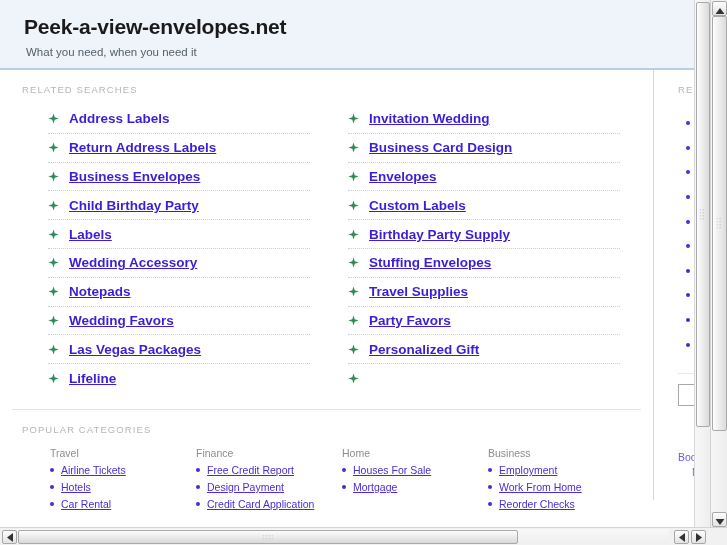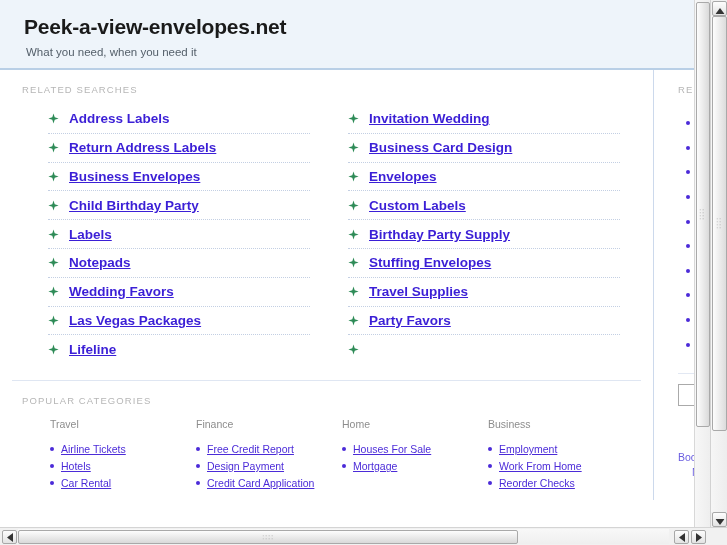--- a/index.html
+++ b/index.html
@@ -137,21 +137,21 @@
     display: flex;
     padding: 12px 0 10px 50px;
   }
   .pc-col {
     width: 146px;
     flex: 0 0 146px;
   }
   .pc-head {
     font-size: 10.5px;
     color: #8d8d8d;
-    margin-bottom: 13px;
+    margin-bottom: 5px;
   }
   .pc-item {
     display: flex;
     align-items: center;
     margin-bottom: 5px;
     text-align: center;
   }
   .dot-icon {
     flex: 0 0 auto;
     width: 4px; height: 4px;
@@ -345,20 +345,28 @@
                     </svg>
                   </span>
                   <a href="#" class="rs-link">Labels</a>
                 </div>
                 <div class="rs-item">
                   <span class="star-icon">
                     <svg width="11" height="11" viewBox="0 0 11 11">
                       <path d="M5.5 0.4 L6.7 4.3 L10.6 5.5 L6.7 6.7 L5.5 10.6 L4.3 6.7 L0.4 5.5 L4.3 4.3 Z" fill="#2e8b57"></path>
                     </svg>
                   </span>
+                  <a href="#" class="rs-link">Wedding Accessory</a>
+                </div>
+                <div class="rs-item">
+                  <span class="star-icon">
+                    <svg width="11" height="11" viewBox="0 0 11 11">
+                      <path d="M5.5 0.4 L6.7 4.3 L10.6 5.5 L6.7 6.7 L5.5 10.6 L4.3 6.7 L0.4 5.5 L4.3 4.3 Z" fill="#2e8b57"></path>
+                    </svg>
+                  </span>
                   <a href="#" class="rs-link">Notepads</a>
                 </div>
                 <div class="rs-item">
                   <span class="star-icon">
                     <svg width="11" height="11" viewBox="0 0 11 11">
                       <path d="M5.5 0.4 L6.7 4.3 L10.6 5.5 L6.7 6.7 L5.5 10.6 L4.3 6.7 L0.4 5.5 L4.3 4.3 Z" fill="#2e8b57"></path>
                     </svg>
                   </span>
                   <a href="#" class="rs-link">Wedding Favors</a>
                 </div>
@@ -436,20 +444,28 @@
                   </span>
                   <a href="#" class="rs-link">Travel Supplies</a>
                 </div>
                 <div class="rs-item">
                   <span class="star-icon">
                     <svg width="11" height="11" viewBox="0 0 11 11">
                       <path d="M5.5 0.4 L6.7 4.3 L10.6 5.5 L6.7 6.7 L5.5 10.6 L4.3 6.7 L0.4 5.5 L4.3 4.3 Z" fill="#2e8b57"></path>
                     </svg>
                   </span>
                   <a href="#" class="rs-link">Party Favors</a>
+                </div>
+                <div class="rs-item">
+                  <span class="star-icon">
+                    <svg width="11" height="11" viewBox="0 0 11 11">
+                      <path d="M5.5 0.4 L6.7 4.3 L10.6 5.5 L6.7 6.7 L5.5 10.6 L4.3 6.7 L0.4 5.5 L4.3 4.3 Z" fill="#2e8b57"></path>
+                    </svg>
+                  </span>
+                  <a href="#" class="rs-link">Personalized Gift</a>
                 </div>
                 <div class="rs-item">
                   <span class="star-icon">
                     <svg width="11" height="11" viewBox="0 0 11 11">
                       <path d="M5.5 0.4 L6.7 4.3 L10.6 5.5 L6.7 6.7 L5.5 10.6 L4.3 6.7 L0.4 5.5 L4.3 4.3 Z" fill="#2e8b57"></path>
                     </svg>
                   </span>
                 </div>
               </div>
           </div>

